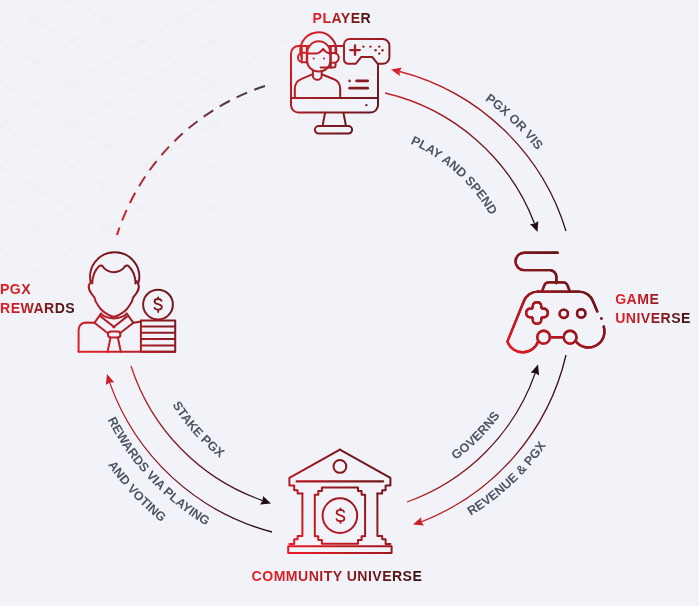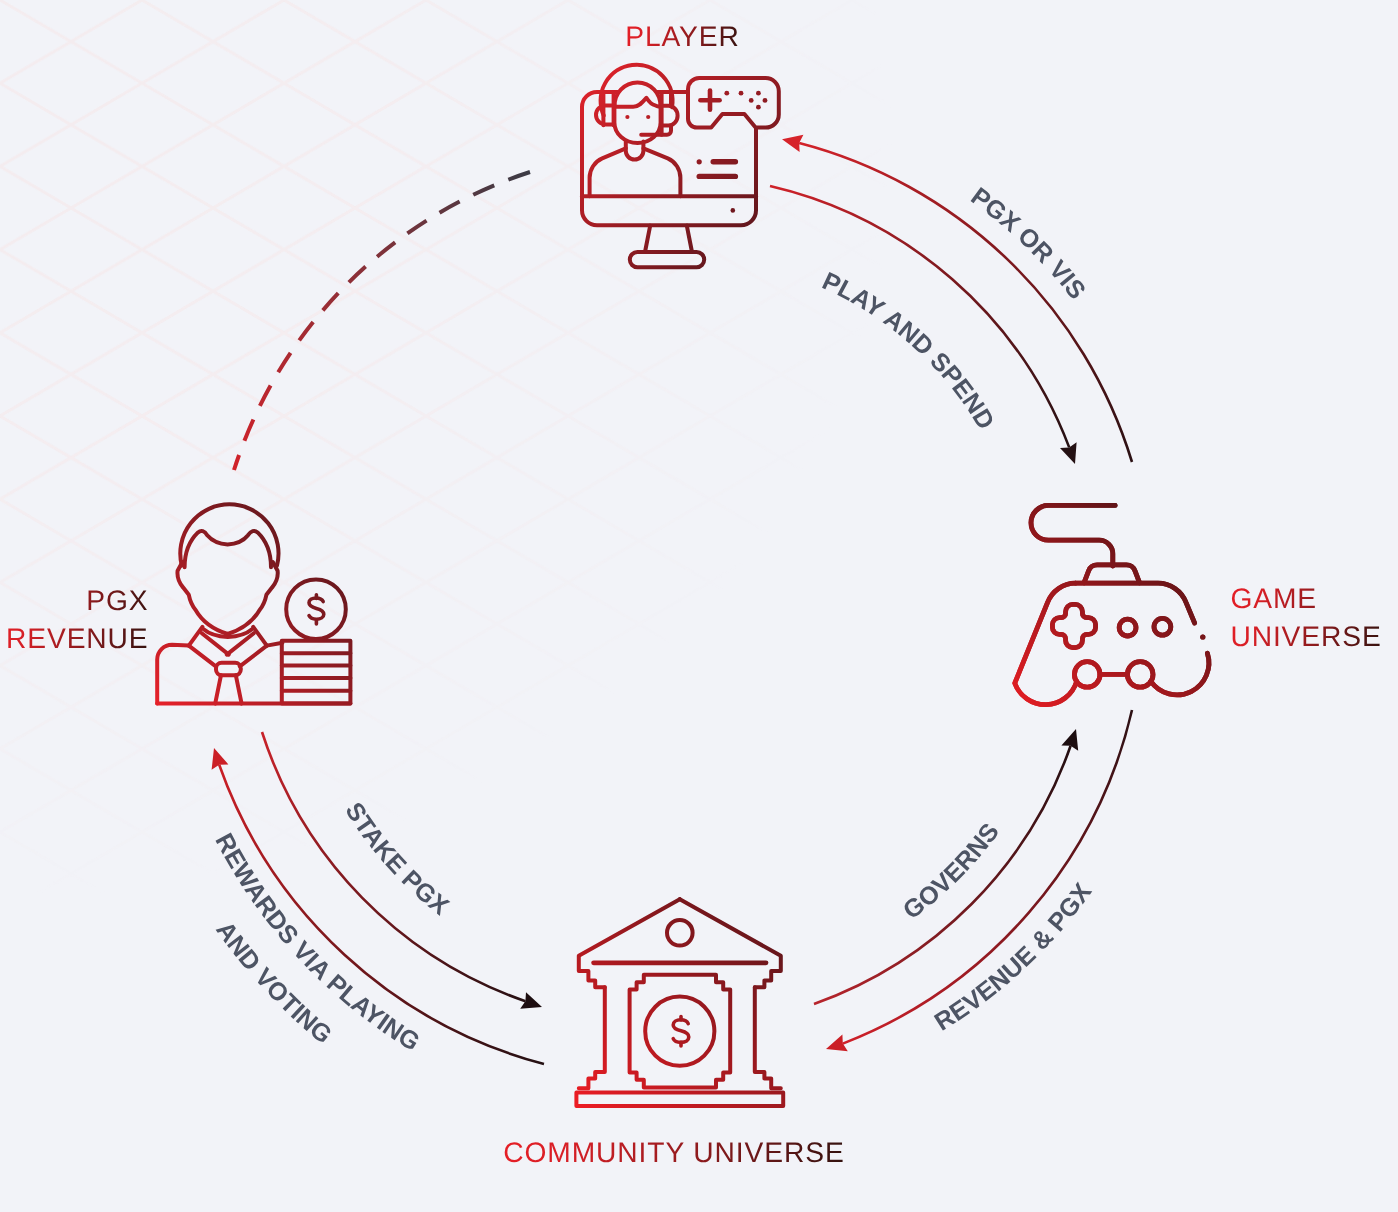--- a/index.html
+++ b/index.html
@@ -2,28 +2,28 @@
 <html><head>
 <meta charset="utf-8">
 <style>
   html,body{margin:0;padding:0;}
   body{width:699px;height:606px;overflow:hidden;background:#f2f3f8;
        font-family:"Liberation Sans",sans-serif;}
   #stage{position:relative;width:699px;height:606px;}
   svg.layer{position:absolute;left:0;top:0;width:699px;height:606px;}
   text.arclabel{font-family:"Liberation Sans",sans-serif;font-size:12.6px;font-weight:700;
     fill:#4d5464;letter-spacing:0px;}
-  .nodelabel{position:absolute;font-weight:400;font-size:14.1px;line-height:19.4px;
+  .nodelabel{position:absolute;font-weight:700;font-size:14.1px;line-height:19.4px;
     letter-spacing:0.45px;white-space:pre;
     background-image:linear-gradient(100deg,#e61e26 0%,#d61f26 20%,#8c1a1d 58%,#32120f 100%);
     -webkit-background-clip:text;background-clip:text;color:transparent;}
   .lbl-player{left:312.6px;top:8.9px;}
   .lbl-game{left:615.2px;top:289.8px;}
   .lbl-treasury{left:251.6px;top:567.4px;}
-  .lbl-holders{left:0px;top:291px;width:74.3px;text-align:right;}
+  .lbl-holders{left:0px;top:280px;width:74.3px;text-align:left;}
 </style>
 </head>
 <body>
 
 <div id="stage">
   <svg class="layer" viewBox="0 0 699 606">
     <defs>
       <pattern id="hatch" width="71" height="41.6" patternUnits="userSpaceOnUse">
         <path d="M-71 -41.6 L71 41.6 M0 -41.6 L142 41.6 M-142 -41.6 L0 41.6 M71 -41.6 L-71 41.6 M142 -41.6 L0 41.6 M0 -41.6 L-142 41.6" stroke="#f4ecef" stroke-width="1.5" fill="none"></path>
       </pattern>
@@ -262,14 +262,14 @@
       <path d="M161.6 300.8 C161.1 299.7 159.7 299.0 158.0 299.0 C156.0 299.0 154.5 300.0 154.5 301.4 C154.5 303.0 156.3 303.7 158.2 304.2 C160.1 304.7 161.9 305.4 161.9 307.1 C161.9 308.6 160.3 309.6 158.2 309.6 C156.4 309.6 155.0 308.9 154.5 307.8" stroke-width="1.8"></path>
       <path d="M140.9 320.4 H175.2 V351.8 H140.9 Z"></path>
       <path d="M140.9 326.6 H175.2 M140.9 332.8 H175.2 M140.9 339.0 H175.2 M140.9 345.4 H175.2"></path>
       <path d="M78.6 351.8 H175.2"></path>
     </g>
   </svg>
 
   <div class="nodelabel lbl-player"><span>PLAYER</span></div>
   <div class="nodelabel lbl-game"><div>GAME</div><div>UNIVERSE</div></div>
   <div class="nodelabel lbl-treasury"><span>COMMUNITY UNIVERSE</span></div>
-  <div class="nodelabel lbl-holders"><div>PGX</div><div>REVENUE</div></div>
+  <div class="nodelabel lbl-holders"><div>PGX</div><div>REWARDS</div></div>
 </div>
 
 </body></html>

